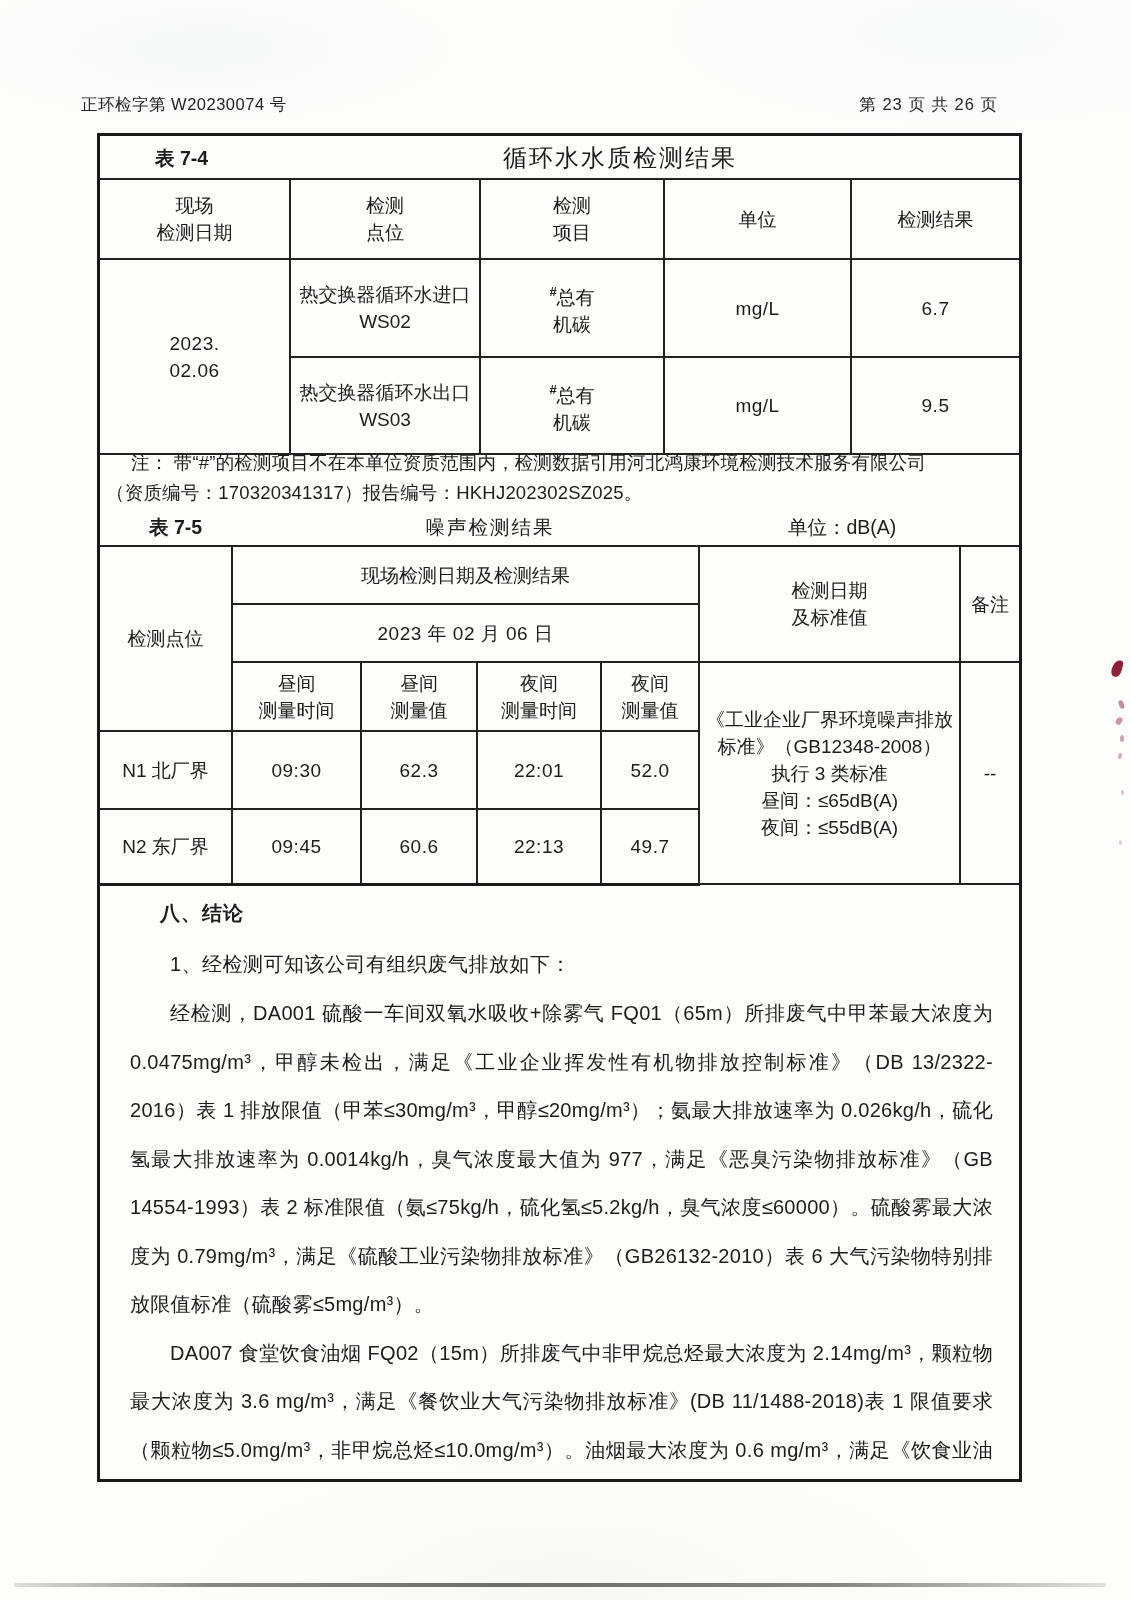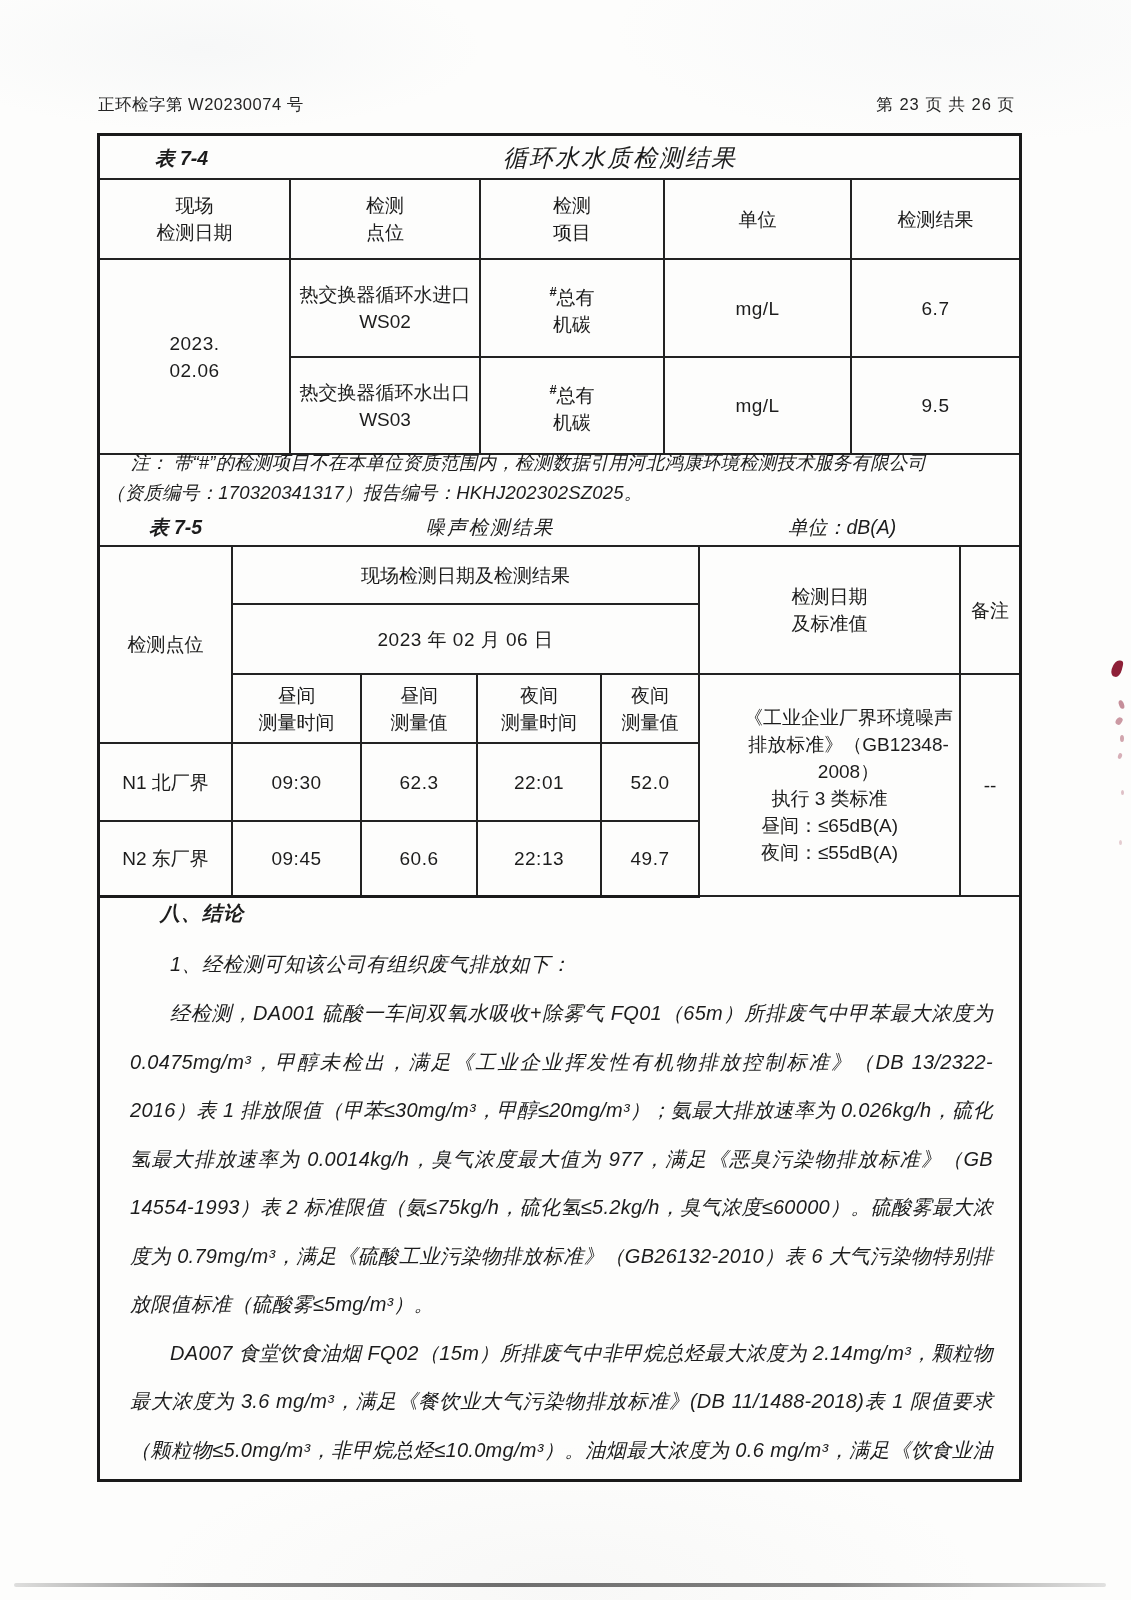--- a/index.html
+++ b/index.html
@@ -7,30 +7,30 @@
     position:relative;width:1131px;height:1600px;margin:0 auto;
     background:#fdfdfc;
     background-image:
       radial-gradient(ellipse 400px 120px at 18% 3%, rgba(190,200,210,0.10), rgba(0,0,0,0) 70%),
       radial-gradient(ellipse 500px 160px at 85% 2%, rgba(190,200,215,0.08), rgba(0,0,0,0) 70%),
       radial-gradient(ellipse 600px 200px at 50% 99%, rgba(180,180,180,0.07), rgba(0,0,0,0) 70%);
     font-family:"Liberation Sans","DejaVu Sans",sans-serif;
     color:#1c1c1c;
     overflow:hidden;
   }
-  .page-header{position:absolute;top:94px;left:98px;width:925px;height:26px;font-size:16.5px;color:#252525;}
+  .page-header{position:absolute;top:94px;left:81px;width:925px;height:26px;font-size:16.5px;color:#252525;}
   .ph-left{position:absolute;left:0;top:0;letter-spacing:0.5px;}
   .ph-right{position:absolute;right:8px;top:0;letter-spacing:1px;}
 
   .box{
     position:absolute;left:97px;top:133px;width:925px;height:1349px;
     border:3px solid #1a1a1a;box-sizing:border-box;
   }
 
-  .section{position:absolute;left:0;width:919px;box-sizing:border-box;font-style:italic;}
+  .section{position:absolute;left:0;width:919px;box-sizing:border-box;}
 
   
   .t4-title{top:0;height:42px;}
   .tbl-label{position:absolute;left:55px;top:9px;font-size:19.5px;font-weight:600;}
   .t4-title .tbl-title{position:absolute;left:520px;top:6px;transform:translateX(-50%);font-size:24px;letter-spacing:2px;white-space:nowrap;}
 
   
   table.t{border-collapse:collapse;table-layout:fixed;width:919px;position:absolute;left:0;}
   table.t td{border:2px solid #222;text-align:center;vertical-align:middle;font-size:19px;line-height:27px;padding:0;overflow:hidden;}
   table.t td:first-child{border-left:none;}
@@ -50,21 +50,21 @@
   .note-line1{text-indent:25px;white-space:nowrap;letter-spacing:0.2px;}
   .note-line2{margin-top:5px;white-space:nowrap;letter-spacing:0.2px;}
   .t5-head{position:absolute;left:0;top:72px;width:919px;height:33px;text-align:right;}
   .t5-head .tbl-label{left:49px;top:2px;}
   .t5-head .tbl-title{position:absolute;left:390px;top:2px;transform:translateX(-50%);font-size:19.5px;letter-spacing:2px;white-space:nowrap;}
   .t5-head .unit-label{position:absolute;left:688px;top:2px;font-size:19.5px;white-space:nowrap;}
 
   
   .std-cell{font-size:18.5px;line-height:26px;padding:2px 4px;}
   .std-cell span{display:block;}
-  .std-cell .wrapline{display:block;padding-left:38px;}
+  .std-cell .wrapline{display:block;}
 
   
   .conclusion{top:752px;height:594px;padding:12px 26px 0 30px;overflow:hidden;}
   .c-heading{font-size:20px;font-weight:700;margin:0 0 22px 30px;letter-spacing:1px;}
   .c-intro{font-size:20px;text-indent:40px;margin:0 0 10px 0;line-height:30px;letter-spacing:0.5px;}
   .c-para{font-size:20px;line-height:48.5px;text-indent:40px;text-align:justify;margin:0;letter-spacing:0.3px;}
 
   
   .ink{position:absolute;background:#8e2038;}
   .ink-a{left:1112px;top:660px;width:10px;height:17px;border-radius:70% 30% 55% 45%;transform:rotate(14deg);}
@@ -175,21 +175,21 @@
       <tbody>
           <tr style="height:58px">
         <td rowspan="3">检测点位</td>
         <td colspan="4">现场检测日期及检测结果</td>
         <td rowspan="2" class="two-line">
           <span>检测日期</span>
           <span>及标准值</span>
         </td>
         <td rowspan="2" class="lastcol">备注</td>
       </tr>
-      <tr style="height:70px">
+      <tr style="height:58px">
         <td colspan="4" class="num">2023 年 02 月 06 日</td>
       </tr>
       <tr style="height:69px">
         <td class="two-line">
           <span>昼间</span>
           <span>测量时间</span>
         </td>
         <td class="two-line">
           <span>昼间</span>
           <span>测量值</span>

